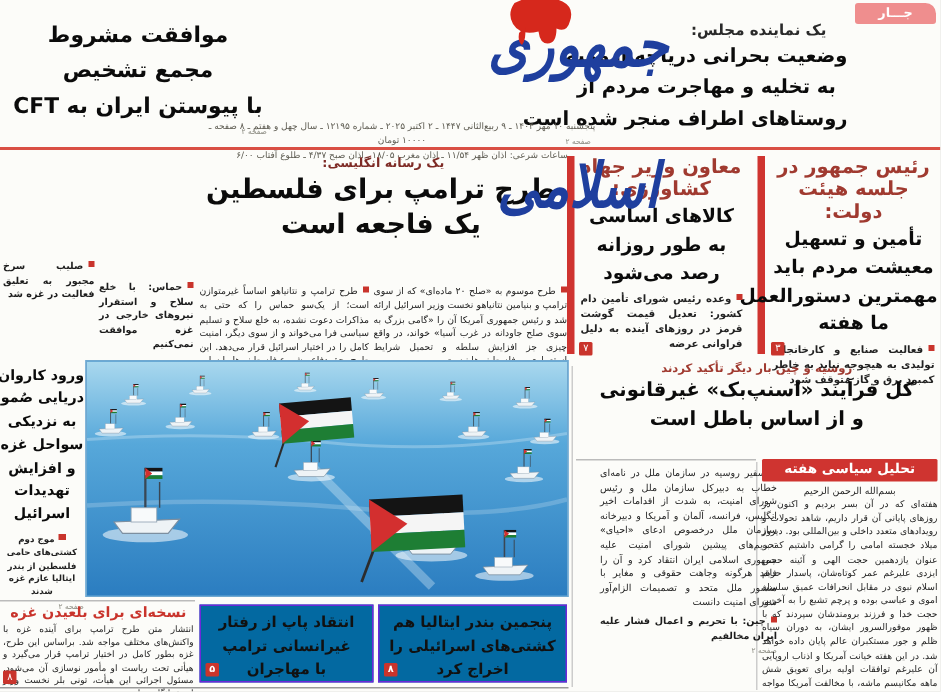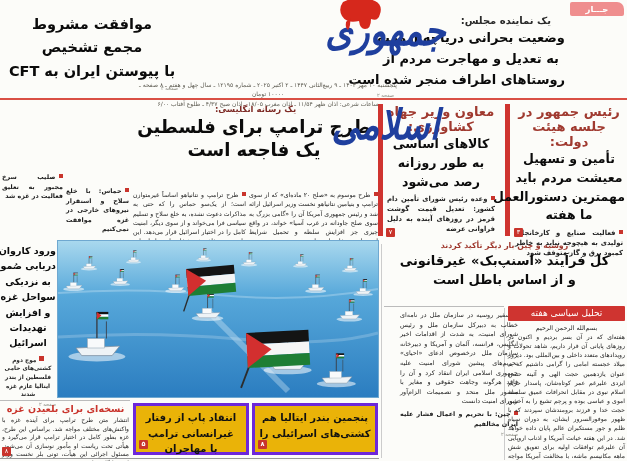--- a/index.html
+++ b/index.html
@@ -38,54 +38,54 @@
   
   .snapback{left:384px;top:241px;width:241px;text-align:center;}
   .snapback .kicker{color:#a03a30;font-size:7.8px;text-align:center;}
   .hl-snap{font-size:13px;line-height:1.45;}
   .snapbody{left:400px;top:311px;width:118px;font-size:6.4px;line-height:1.5;color:#1c1c1c;text-align:justify;}
   .snapbody .bullet2{margin-top:3px;font-weight:bold;}
   .vline{width:1px;background:#ccc;}
   .hline{height:1px;background:#bbb;}
   
   .analysis{left:508px;top:306px;width:117px;height:155px;}
-  .an-title{background:#cf3430;color:#fff;font-size:9px;font-weight:normal;text-align:center;
+  .an-title{background:#cf3430;color:#fff;font-size:9px;font-weight:bold;text-align:center;
             height:15px;line-height:15px;margin-bottom:3px;border-radius:1px;}
   .bismillah{font-size:6.3px;text-align:center;color:#222;margin-bottom:1px;}
   .an-body{font-size:6.1px;line-height:1.5;color:#1c1c1c;text-align:justify;}
   
   .main-kicker{left:133px;top:104px;width:245px;font-size:8.5px;font-weight:bold;color:#7e2b26;text-align:center;}
   .main-hl{left:127px;top:115px;width:254px;font-size:18px;line-height:1.3;text-align:center;}
   .mbullet{font-size:6.2px;line-height:1.5;color:#1c1c1c;text-align:justify;}
   .mbullet.bold{font-weight:bold;font-size:6.4px;}
   
   .photo{left:57px;top:240px;width:322px;height:158px;border:1px solid #6fa8d0;background:#3a8ecb;}
   
   .flotilla{left:0;top:243px;width:56px;text-align:center;}
   .hl-flot{font-size:9.5px;line-height:1.62;}
   .flot-bullet{margin-top:5px;font-size:5.8px;font-weight:bold;line-height:1.5;color:#222;text-align:center;}
   
   .gaza{left:2px;top:403px;width:127px;height:54px;}
   .gaza-title{font-size:9.5px;font-weight:bold;color:#c9342c;text-align:center;}
   .gaza-body{font-size:6px;line-height:1.42;color:#1c1c1c;text-align:justify;margin-top:2px;}
-  .bbox{border:3px solid #6d28d9;background:#eab308;text-align:center;font-weight:bold;
+  .bbox{border:1px solid #6d28d9;background:#0369a1;text-align:center;font-weight:bold;
         font-size:10px;line-height:1.55;padding-top:4px;}
 </style>
 </head>
 <body>
 
 <div class="page">
 
   <div class="abs jaaar">جـــار</div>
 
   <div class="abs urmia">
     <div class="kicker">یک نماینده مجلس:</div>
     <div class="hl hl-urmia">
       <span class="ln">وضعیت بحرانی دریاچه ارومیه</span>
-      <span class="ln">به تعدیل و مهاجرت مردم از</span>
+      <span class="ln">به تخلیه و مهاجرت مردم از</span>
       <span class="ln">روستاهای اطراف منجر شده است</span>
     </div>
     <div class="pnote">صفحه ۲</div>
   </div>
 
   <div class="abs masthead">
     <svg class="drip" width="48" height="36" viewBox="0 0 48 36">
       <path d="M6 4 Q22 -4 38 3 Q46 7 43 16 Q41 24 34 21 Q34 31 28 31 Q23 31 22 23 Q10 26 5 18 Q1 11 6 4 Z" fill="#d6281c"></path>
       <path d="M13 20 q1 8 -2 12 q-3 -2 -2 -8 z" fill="#d6281c"></path>
     </svg>
@@ -248,18 +248,19 @@
   <div class="abs bbox" style="left:133px;top:403px;width:116px;height:52px;">
     <span class="ln">انتقاد پاپ از رفتار</span>
     <span class="ln">غیرانسانی ترامپ</span>
     <span class="ln">با مهاجران</span>
     <div class="pbadge" style="left:3px;bottom:3px;">۵</div>
   </div>
 
   <div class="abs bbox" style="left:252px;top:403px;width:126px;height:52px;">
     <span class="ln">پنجمین بندر ایتالیا هم</span>
     <span class="ln">کشتی‌های اسرائیلی را</span>
+    <span class="ln">اخراج کرد</span>
     <div class="pbadge" style="left:3px;bottom:3px;">۸</div>
   </div>
 
   <div class="abs" style="left:0;top:458px;width:379px;height:1px;background:#999;"></div>
 
 </div>
 
 </body></html>

